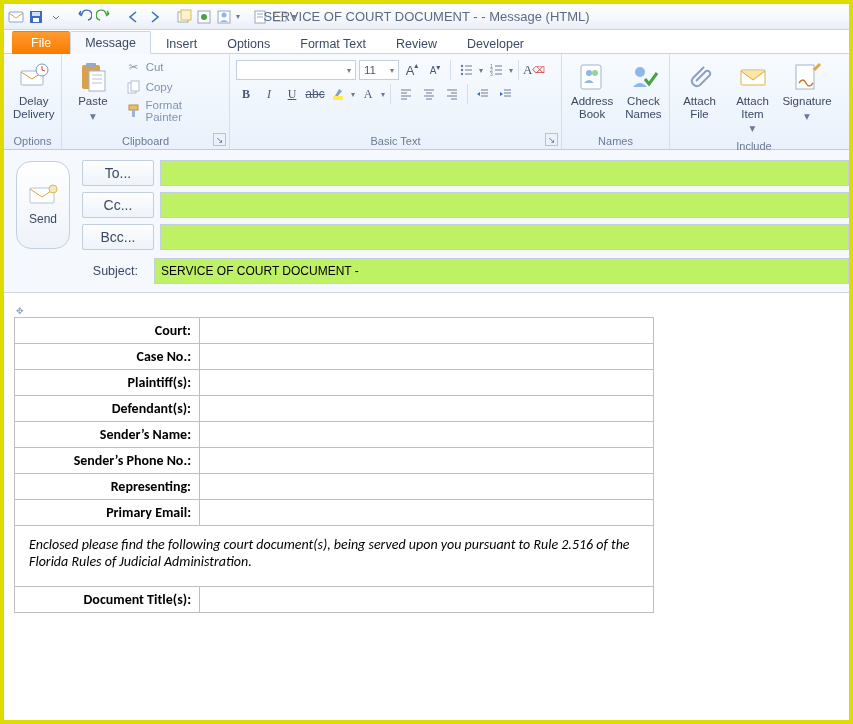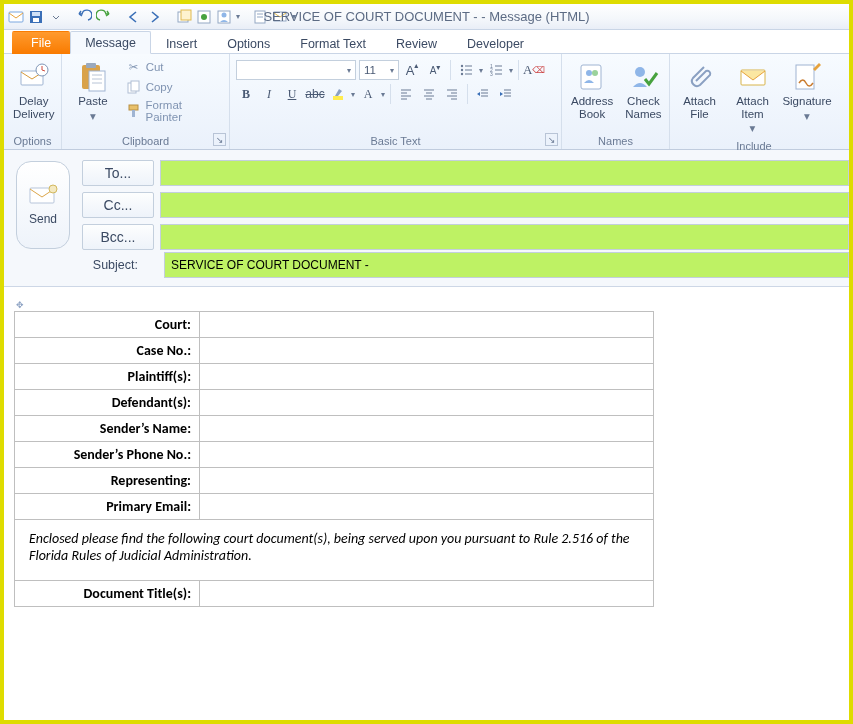--- a/index.html
+++ b/index.html
@@ -112,21 +112,21 @@
     display:flex;flex-direction:column;align-items:center;justify-content:center;
     gap:6px;cursor:pointer;color:#3b4a63;
   }
   .addr-btn{
     height:26px;border:1px solid #c3cfdd;border-radius:2px;
     background:linear-gradient(to bottom,#fdfefe,#eef3fa);
     display:flex;align-items:center;justify-content:center;
     font-size:14px;color:#3b4a63;cursor:pointer;
   }
   .addr-input{height:26px;border:1px solid #c3cfdd;background:#bef264;padding:0 6px;font-size:12px;width:100%;}
-  .subject-row{display:grid;grid-template-columns:132px 1fr;gap:16px;align-items:center;margin-top:2px;}
+  .subject-row{display:grid;grid-template-columns:132px 1fr;gap:6px;align-items:center;margin-top:8px;}
   .subject-label{text-align:right;padding-right:10px;color:#3b4a63;font-size:12.5px;}
   .body-area{padding:10px;}
   .doc-table{border-collapse:collapse;width:640px;}
   .doc-table td{border:1px solid #bfbfbf;padding:4px 8px;font-size:14px;font-family:Calibri,"Segoe UI",sans-serif;}
   .doc-table td.lab{width:185px;text-align:right;font-weight:bold;}
   .doc-table td.full{font-style:italic;padding:10px 14px 16px 14px;}
   .table-anchor{font-size:9px;color:#8aa0c2;margin-left:2px;}
   .caret{font-size:8px;color:#6a7a94;}
   .sep-v{width:1px;height:44px;background:#d5dfec;margin:0 2px;}
   svg{display:block;}

